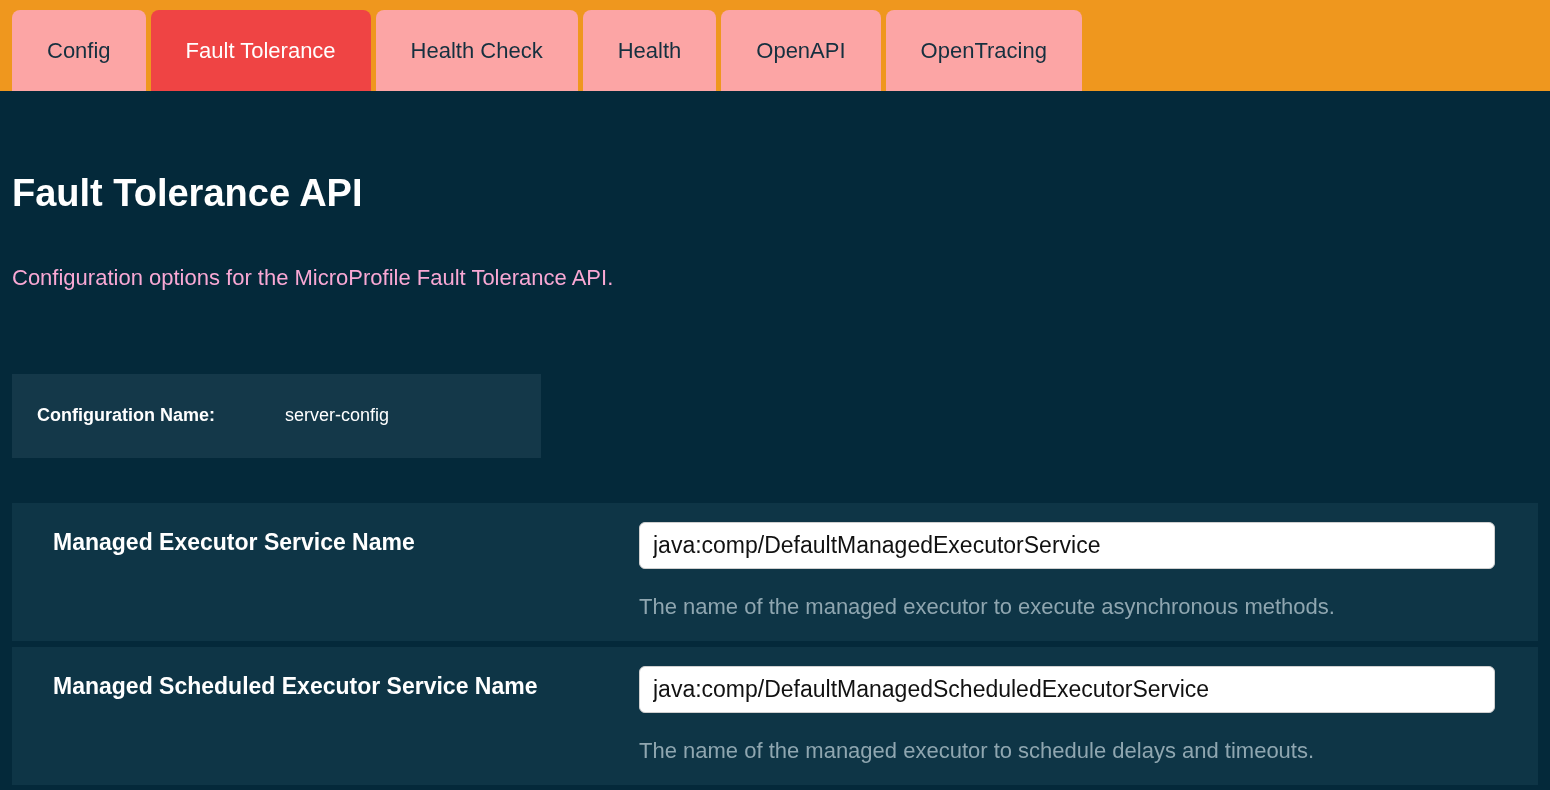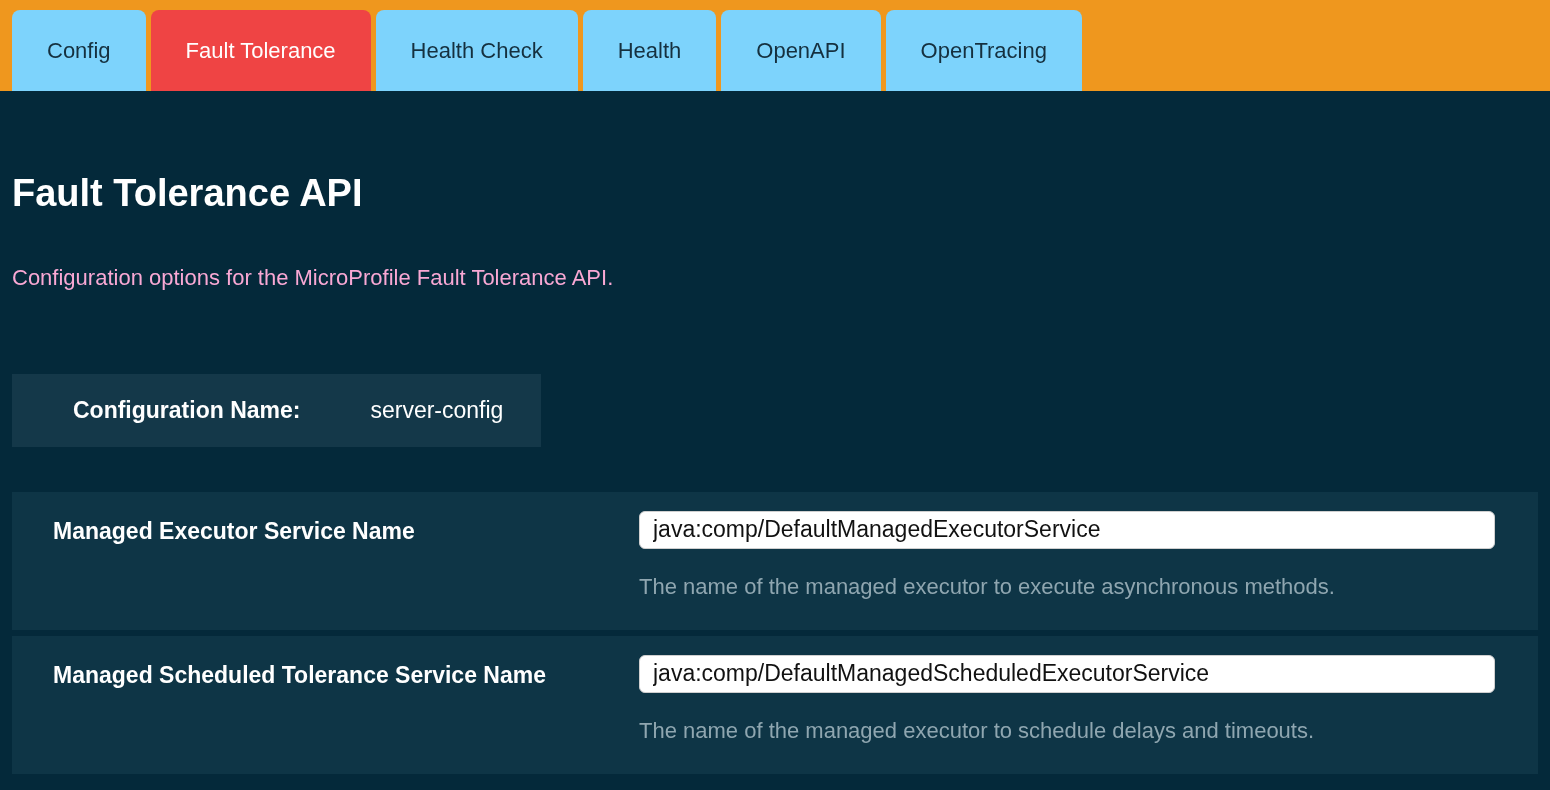--- a/index.html
+++ b/index.html
@@ -19,21 +19,21 @@
     display: flex;
     align-items: flex-end;
     padding-left: 12px;
   }
   .tab {
     height: 81px;
     display: flex;
     align-items: center;
     padding: 0 35px;
     margin-right: 5px;
-    background: #7dd3fc;
+    background: #fca5a5;
     color: #15303f;
     font-size: 22px;
     border-radius: 8px 8px 0 0;
     cursor: pointer;
     white-space: nowrap;
   }
   .tab.active {
     background: #ef4444;
     color: #ffffff;
   }
@@ -53,28 +53,28 @@
     margin: 48px 0 0 0;
     font-size: 22px;
     line-height: 1.2;
     color: #f9a8d4;
   }
 
   
   .config-box {
     margin-top: 83px;
     width: 529px;
-    height: 73px;
+    height: 84px;
     box-sizing: border-box;
     background: #143849;
     display: flex;
     align-items: center;
-    padding-left: 61px;
+    padding-left: 25px;
     color: #ffffff;
-    font-size: 23px;
+    font-size: 18px;
   }
   .config-box .cfg-label { font-weight: bold; }
   .config-box .cfg-value { margin-left: 70px; }
 
   
   .form-rows { margin-top: 45px; }
   .form-row {
     height: 138px;
     box-sizing: border-box;
     background: #0e3546;
@@ -86,21 +86,21 @@
     flex: 0 0 586px;
     padding-top: 7px;
     font-size: 23px;
     font-weight: bold;
     color: #ffffff;
     line-height: 1.15;
   }
   .row-field { flex: 1; min-width: 0; }
   .row-field input {
     width: 100%;
-    height: 38px;
+    height: 47px;
     box-sizing: border-box;
     border: 1px solid #cfcfcf;
     border-radius: 6px;
     background: #ffffff;
     color: #111111;
     font-family: "Liberation Sans", sans-serif;
     font-size: 23px;
     padding: 0 13px;
     outline: none;
   }
@@ -138,21 +138,21 @@
 
     <div class="form-row">
       <div class="row-label">Managed Executor Service Name</div>
       <div class="row-field">
         <input type="text" value="java:comp/DefaultManagedExecutorService" style="">
         <div class="row-help">The name of the managed executor to execute asynchronous methods.</div>
       </div>
     </div>
 
     <div class="form-row">
-      <div class="row-label">Managed Scheduled Tolerance Service Name</div>
+      <div class="row-label">Managed Scheduled Executor Service Name</div>
       <div class="row-field">
         <input type="text" value="java:comp/DefaultManagedScheduledExecutorService" style="">
         <div class="row-help">The name of the managed executor to schedule delays and timeouts.</div>
       </div>
     </div>
 
   </div>
 </div>
 
 </body></html>

